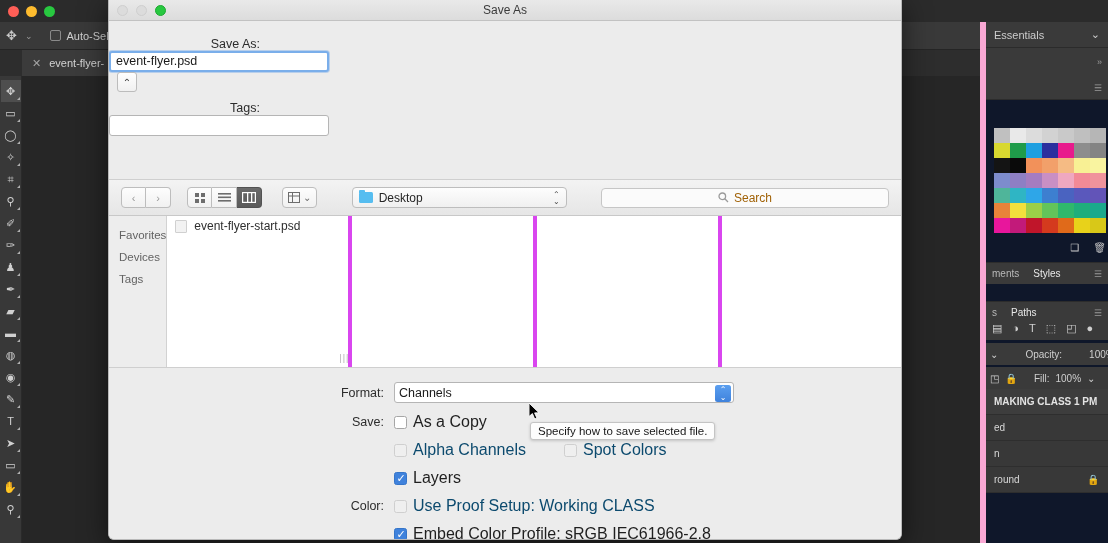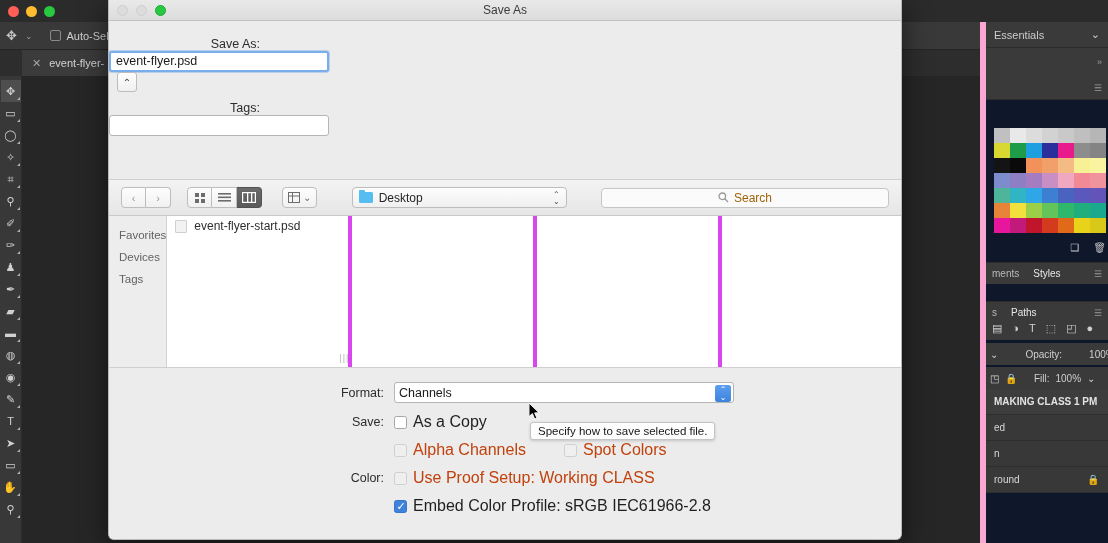--- a/index.html
+++ b/index.html
@@ -237,21 +237,21 @@
   .cb {
     width: 13px; height: 13px; border: 1px solid #a6a6a6; background: #fff; border-radius: 2.5px;
     flex: none;
   }
   .cb.on { background: #3f82dc; border-color: #3575c9; position: relative; }
   .cb.on::after {
     content: "✓"; position: absolute; left: 1.5px; top: -2px; color: #fff; font-size: 11px; line-height: 14px;
   }
   .cb.dim { background: #efefef; border-color: #cfcfcf; }
   .cbl { font-size: 16px; color: #1f1f1f; }
-  .cbl.dim { color: #c2410c; }
+  .cbl.dim { color: #0c4a6e; }
   .tooltip {
     position: absolute; left: 530px; top: 422px; background: #fdfdfd; border: 1px solid #c4c4c4;
     border-radius: 3px; padding: 2px 7px; font-size: 11.5px; color: #171717;
     box-shadow: 0 1px 3px rgba(0,0,0,.18);
   }
   .cursor { position: absolute; left: 529px; top: 403px; width: 12px; height: 18px; }
 </style>
 </head>
 <body>
 
@@ -546,20 +546,27 @@
         <div class="cbrow">
           <span class="cb dim"></span>
           <span class="cbl dim">Alpha Channels</span>
         </div>
         <div class="cbrow" style="margin-left:38px">
           <span class="cb dim"></span>
           <span class="cbl dim">Spot Colors</span>
         </div>
       </div>
 
+      <div class="frow">
+        <span class="flbl"></span>
+        <div class="cbrow">
+          <span class="cb on"></span>
+          <span class="cbl">Layers</span>
+        </div>
+      </div>
 
       <div class="frow">
         <span class="flbl">Color:</span>
         <div class="cbrow">
           <span class="cb dim"></span>
           <span class="cbl dim">Use Proof Setup:  Working CLASS</span>
         </div>
       </div>
 
       <div class="frow">

